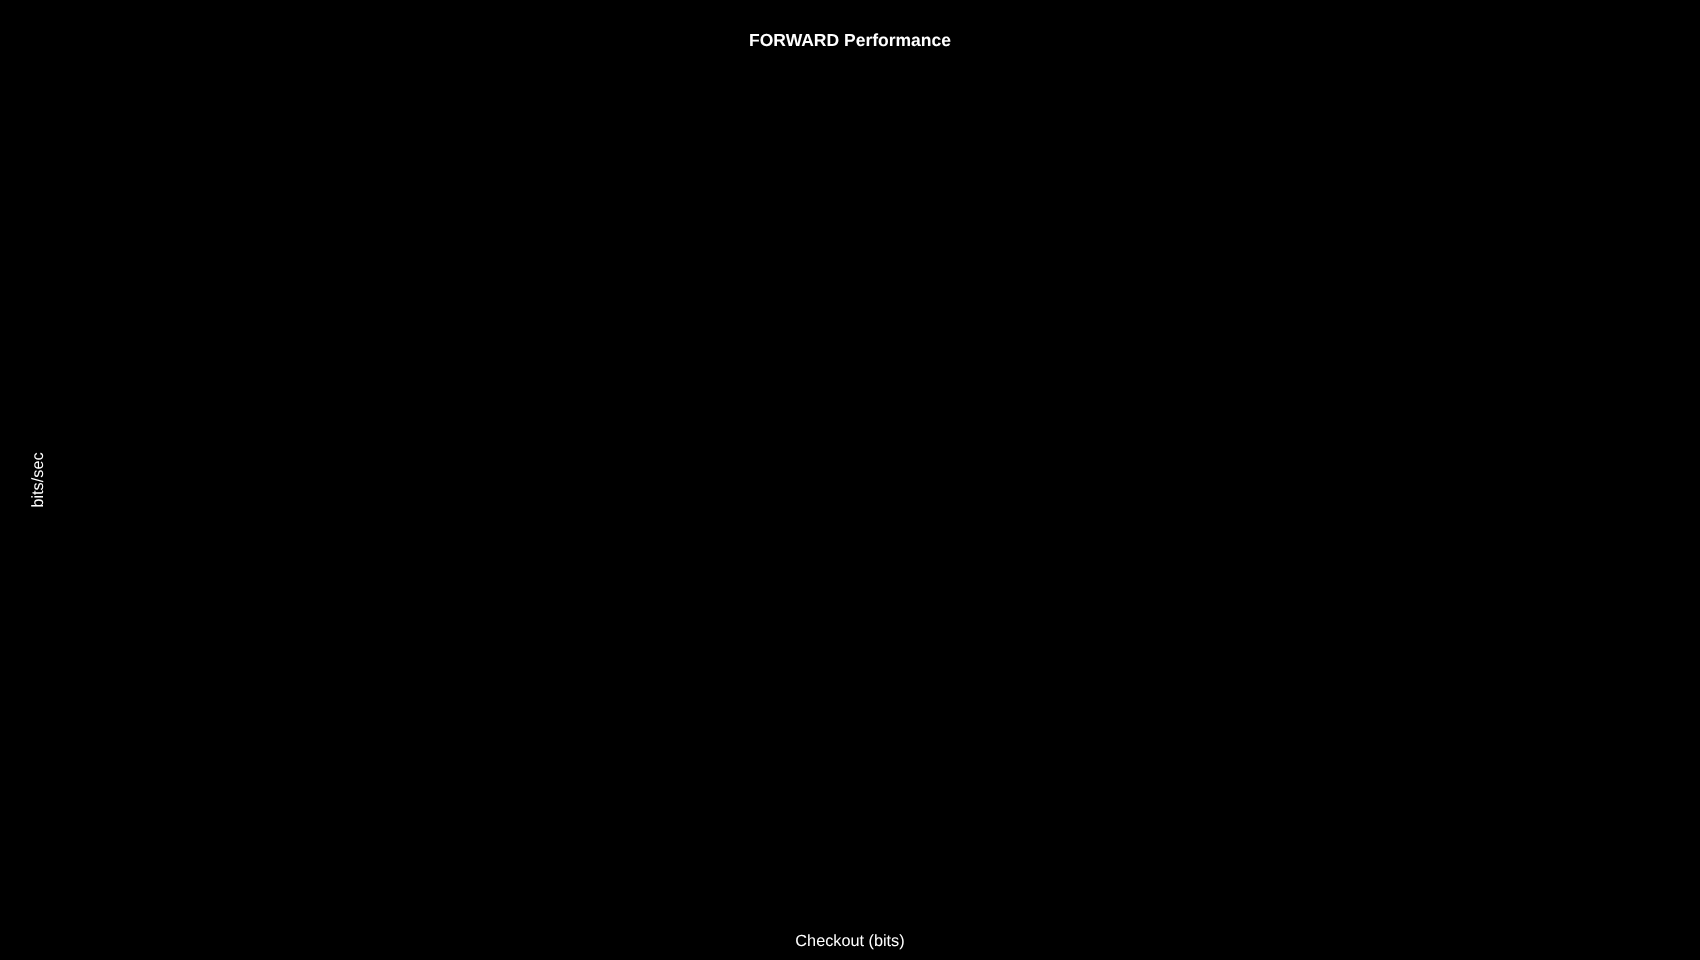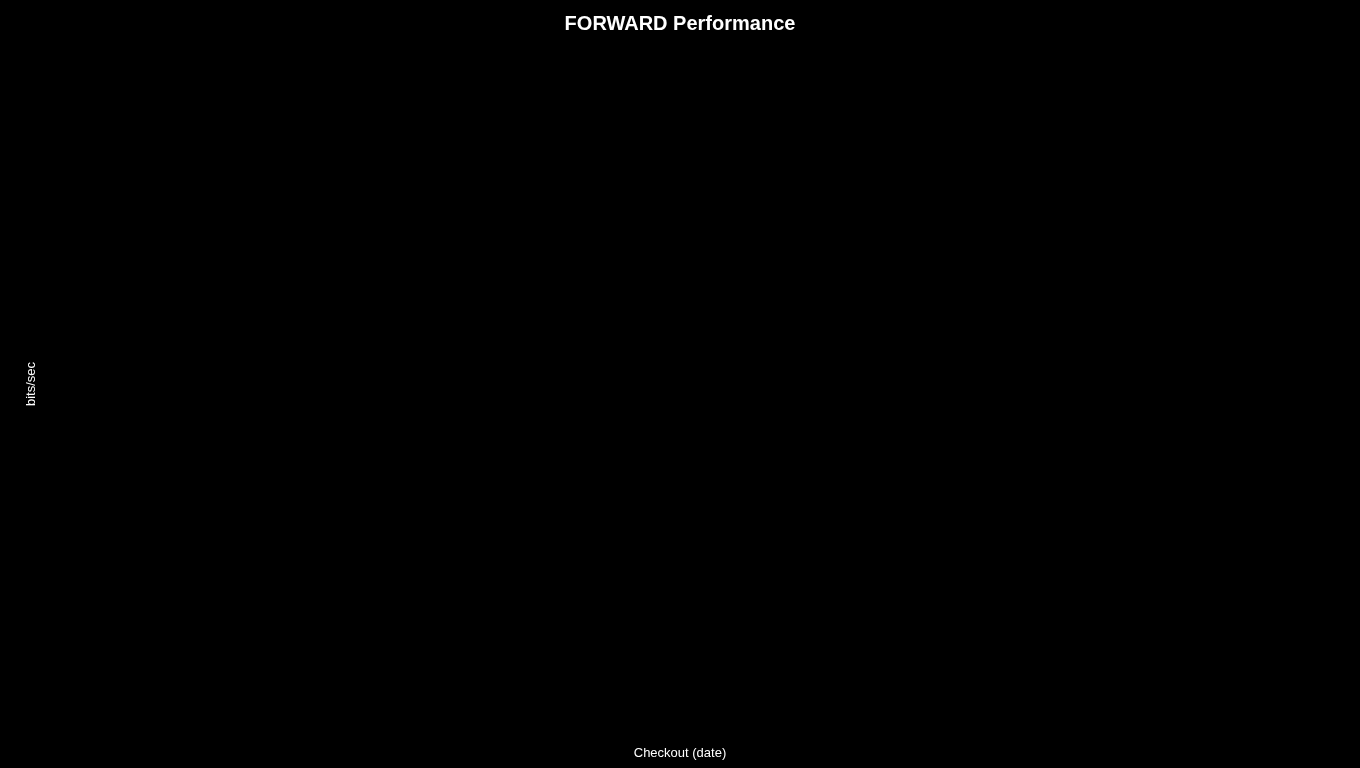--- a/index.html
+++ b/index.html
@@ -16,25 +16,25 @@
     .chart-container {
       position: absolute;
       top: 0;
       left: 0;
       width: 1360px;
       height: 768px;
     }
 
     .chart-title {
       position: absolute;
-      top: 12px;
+      top: 24px;
       left: 50%;
       transform: translateX(-50%);
       color: #fff;
-      font-size: 20px;
+      font-size: 14px;
       font-weight: bold;
       white-space: nowrap;
     }
 
     .y-axis-label {
       position: absolute;
       left: 8px;
       top: 50%;
       transform: translateY(-50%) rotate(-90deg);
       color: #fff;
@@ -68,21 +68,21 @@
   </style>
 </head>
 <body>
 
 <div class="chart-container">
 
   <div class="chart-title">FORWARD Performance</div>
 
   <div class="y-axis-label">bits/sec</div>
 
-  <div class="x-axis-label">Checkout (date)</div>
+  <div class="x-axis-label">Checkout (bits)</div>
 
   <div class="chart-area">
     <svg class="chart-svg" viewBox="0 0 1280 630" preserveAspectRatio="none" xmlns="http://www.w3.org/2000/svg">
 
       <defs>
         <clipPath id="plot-clip">
           <rect x="0" y="0" width="1280" height="630"></rect>
         </clipPath>
       </defs>
 

